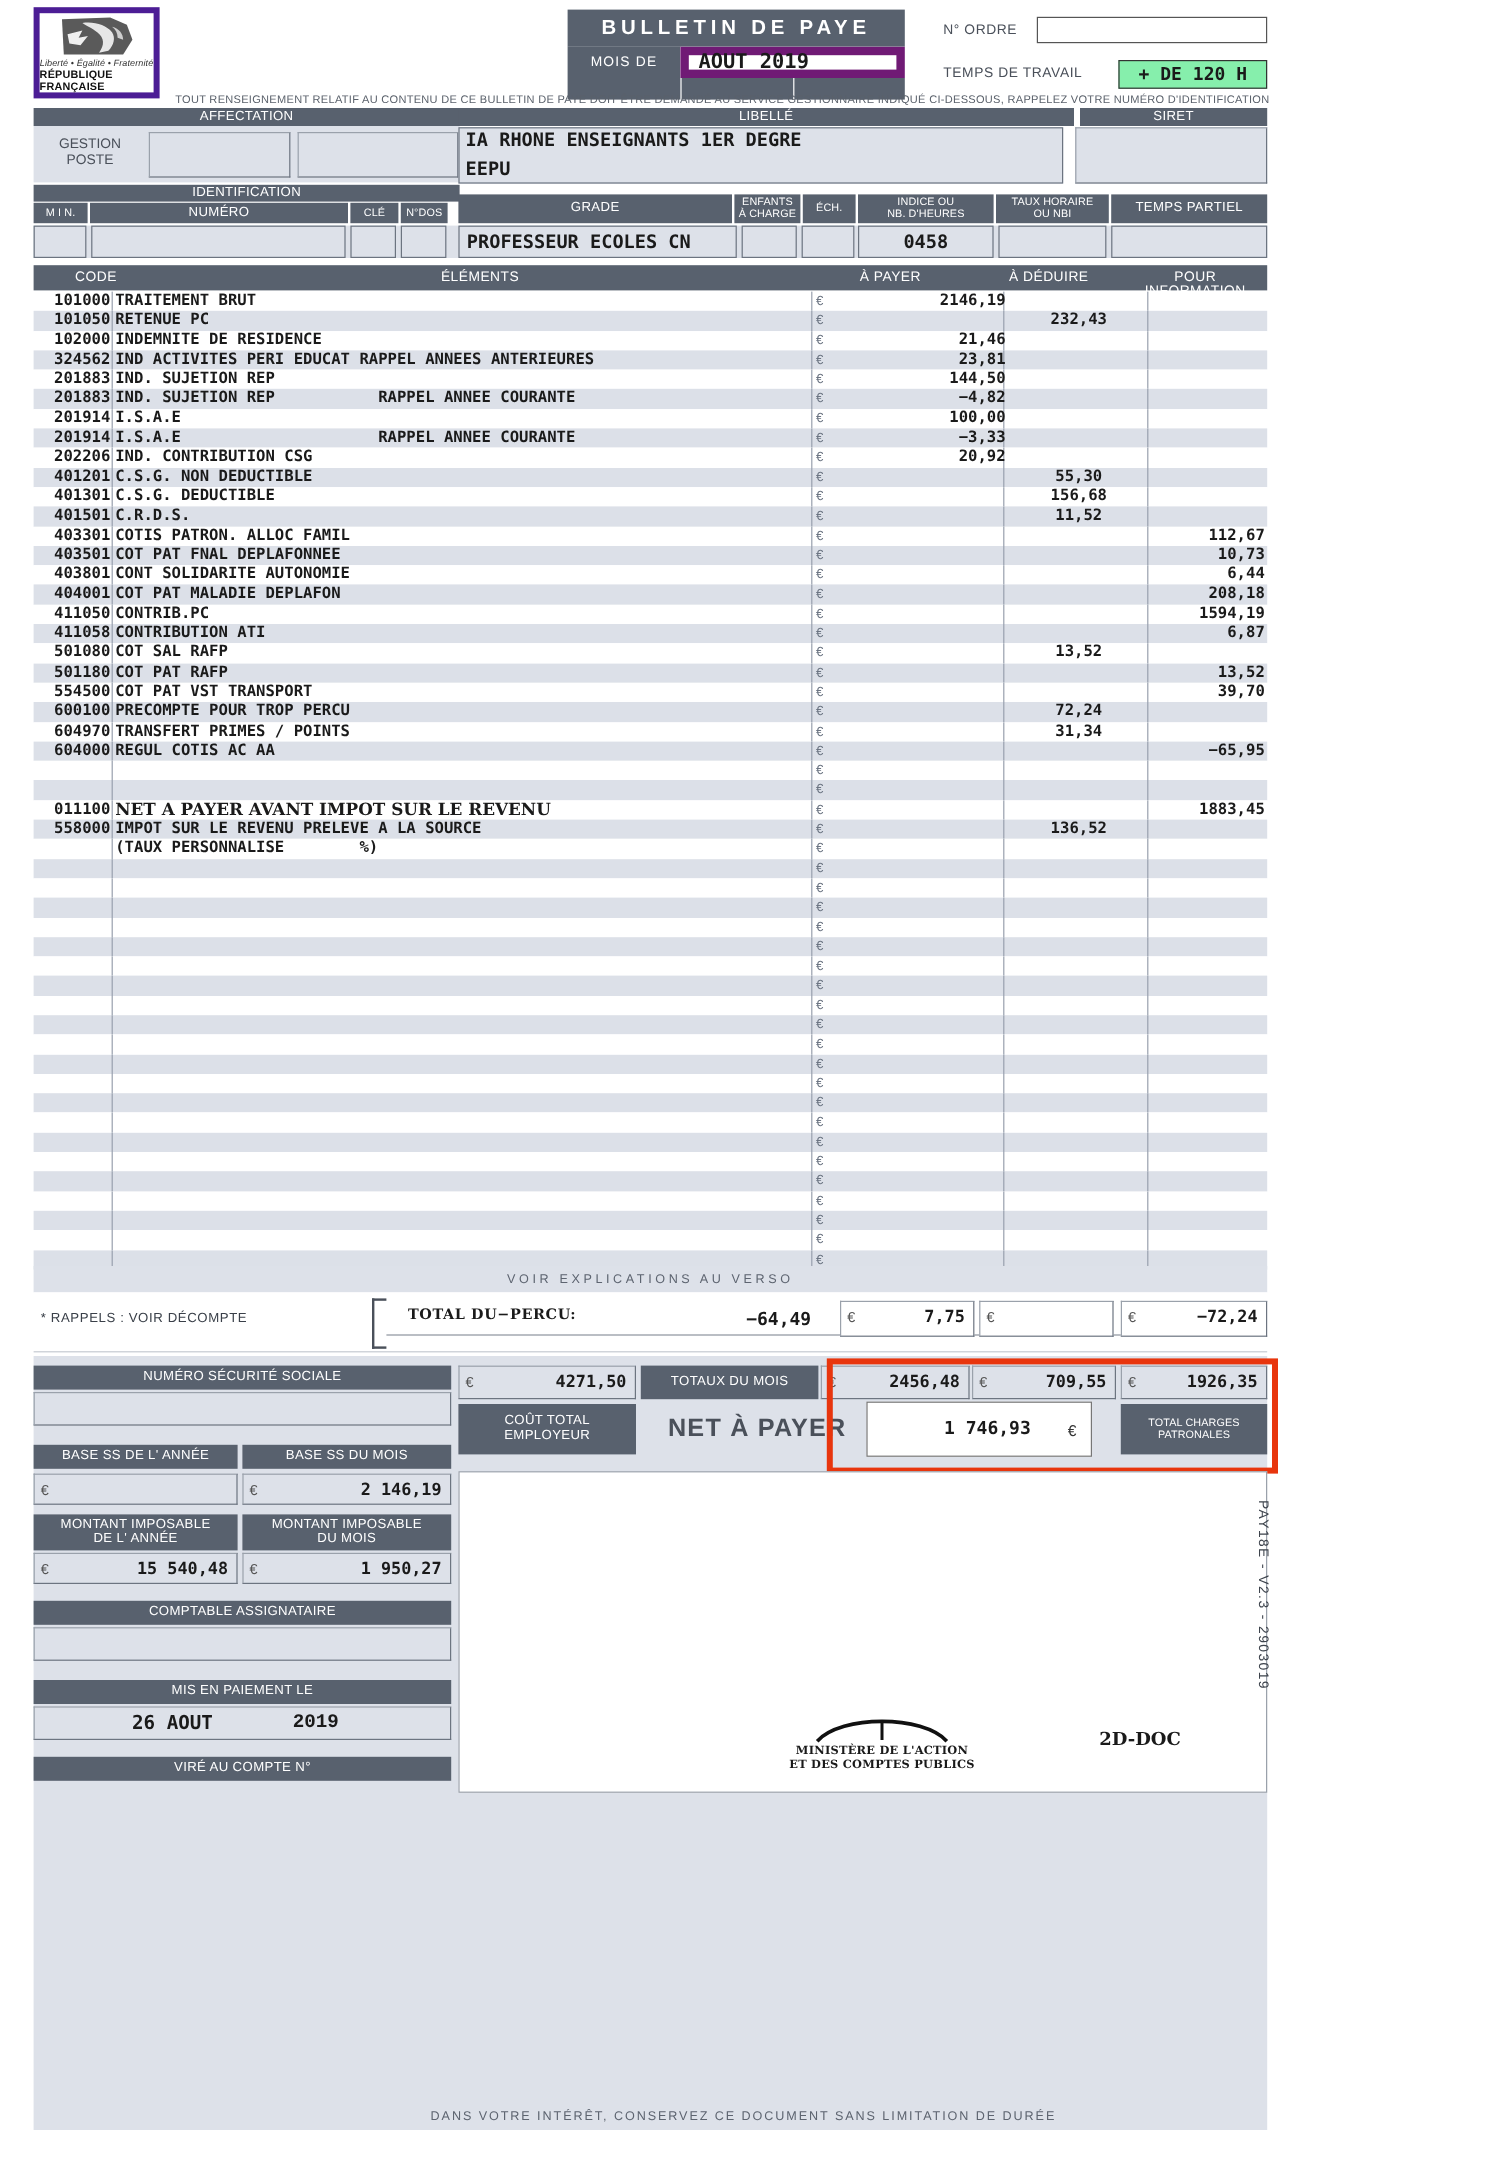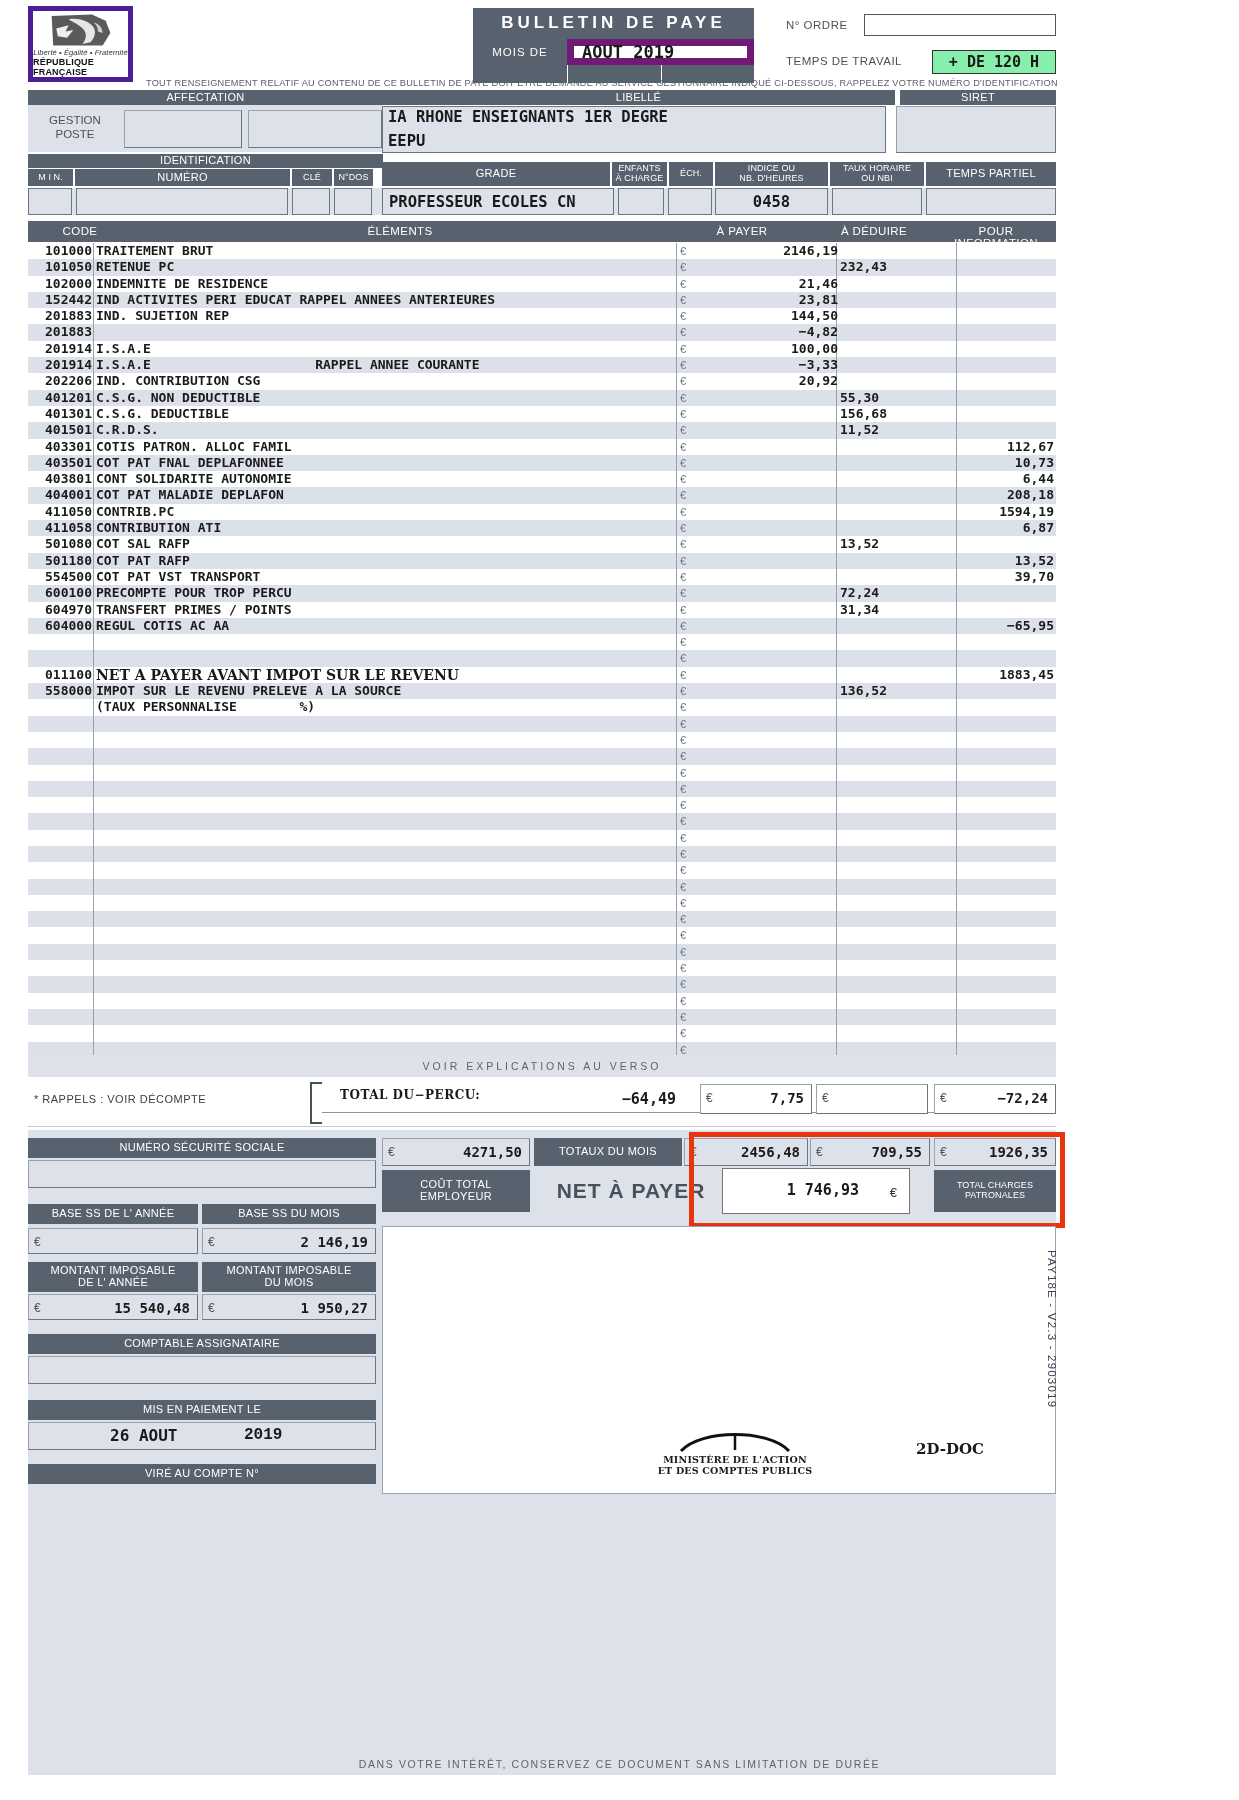--- a/index.html
+++ b/index.html
@@ -135,21 +135,21 @@
   #th-inf  { position:absolute; left:936px; top:225px; width:120px; font-size:11.5px; color:#fff; text-align:center; letter-spacing:0.4px;}
 
   #rows { position:absolute; left:28px; top:243px; width:1028px; height:812px; }
   .row { position:relative; height:16.3px; width:100%; }
   .row.odd  { background:#ffffff; }
   .row.even { background:#dce0e8; }
   .c-code { position:absolute; left:2px;  top:0;  width:62px;  text-align:right; font-size:13px; line-height:16.3px;}
   .c-elem { position:absolute; left:68px; top:0;  width:580px; font-size:13px; line-height:16.3px; white-space:pre;}
   .c-eur  { position:absolute; left:652px;top:0;  width:14px;  font-size:11px; line-height:16.3px; color:#6b7482; font-weight:normal;}
   .c-pay  { position:absolute; left:666px;top:0;  width:144px; text-align:right; font-size:13px; line-height:16.3px;}
-  .c-ded  { position:absolute; left:812px;top:0;  width:118px; text-align:left; font-size:13px; line-height:16.3px;}
+  .c-ded  { position:absolute; left:812px;top:0;  width:118px; text-align:center; font-size:13px; line-height:16.3px;}
   .c-inf  { position:absolute; left:932px;top:0;  width:94px;  text-align:right; font-size:13px; line-height:16.3px;}
   .vline { position:absolute; top:0; width:1px; height:100%; background:#98a0ad;}
   .vl1 { left:65px; } .vl2 { left:648px; } .vl3 { left:808px; } .vl4 { left:928px; }
   .row.bold-line .c-elem { font-family:"DejaVu Serif","Liberation Serif",serif; font-weight:bold; font-size:14px;}
 
   #verso {
     position:absolute; left:28px; top:1055px; width:1028px; height:22px;
     background:#dde1e9; color:#5d6470; font-size:10.5px; letter-spacing:3px;
     display:flex; align-items:center; justify-content:center;
   }
@@ -340,21 +340,21 @@
         <div class="c-eur">€</div>
         <div class="c-pay mono">21,46</div>
         <div class="c-ded mono"></div>
         <div class="c-inf mono"></div>
       </div>
       <div class="row even">
         <div class="vline vl1"></div>
         <div class="vline vl2"></div>
         <div class="vline vl3"></div>
         <div class="vline vl4"></div>
-        <div class="c-code mono">152442</div>
+        <div class="c-code mono">324562</div>
         <div class="c-elem mono">IND ACTIVITES PERI EDUCAT RAPPEL ANNEES ANTERIEURES</div>
         <div class="c-eur">€</div>
         <div class="c-pay mono">23,81</div>
         <div class="c-ded mono"></div>
         <div class="c-inf mono"></div>
       </div>
       <div class="row odd">
         <div class="vline vl1"></div>
         <div class="vline vl2"></div>
         <div class="vline vl3"></div>
@@ -365,20 +365,21 @@
         <div class="c-pay mono">144,50</div>
         <div class="c-ded mono"></div>
         <div class="c-inf mono"></div>
       </div>
       <div class="row even">
         <div class="vline vl1"></div>
         <div class="vline vl2"></div>
         <div class="vline vl3"></div>
         <div class="vline vl4"></div>
         <div class="c-code mono">201883</div>
+        <div class="c-elem mono">IND. SUJETION REP           RAPPEL ANNEE COURANTE</div>
         <div class="c-eur">€</div>
         <div class="c-pay mono">−4,82</div>
         <div class="c-ded mono"></div>
         <div class="c-inf mono"></div>
       </div>
       <div class="row odd">
         <div class="vline vl1"></div>
         <div class="vline vl2"></div>
         <div class="vline vl3"></div>
         <div class="vline vl4"></div>

